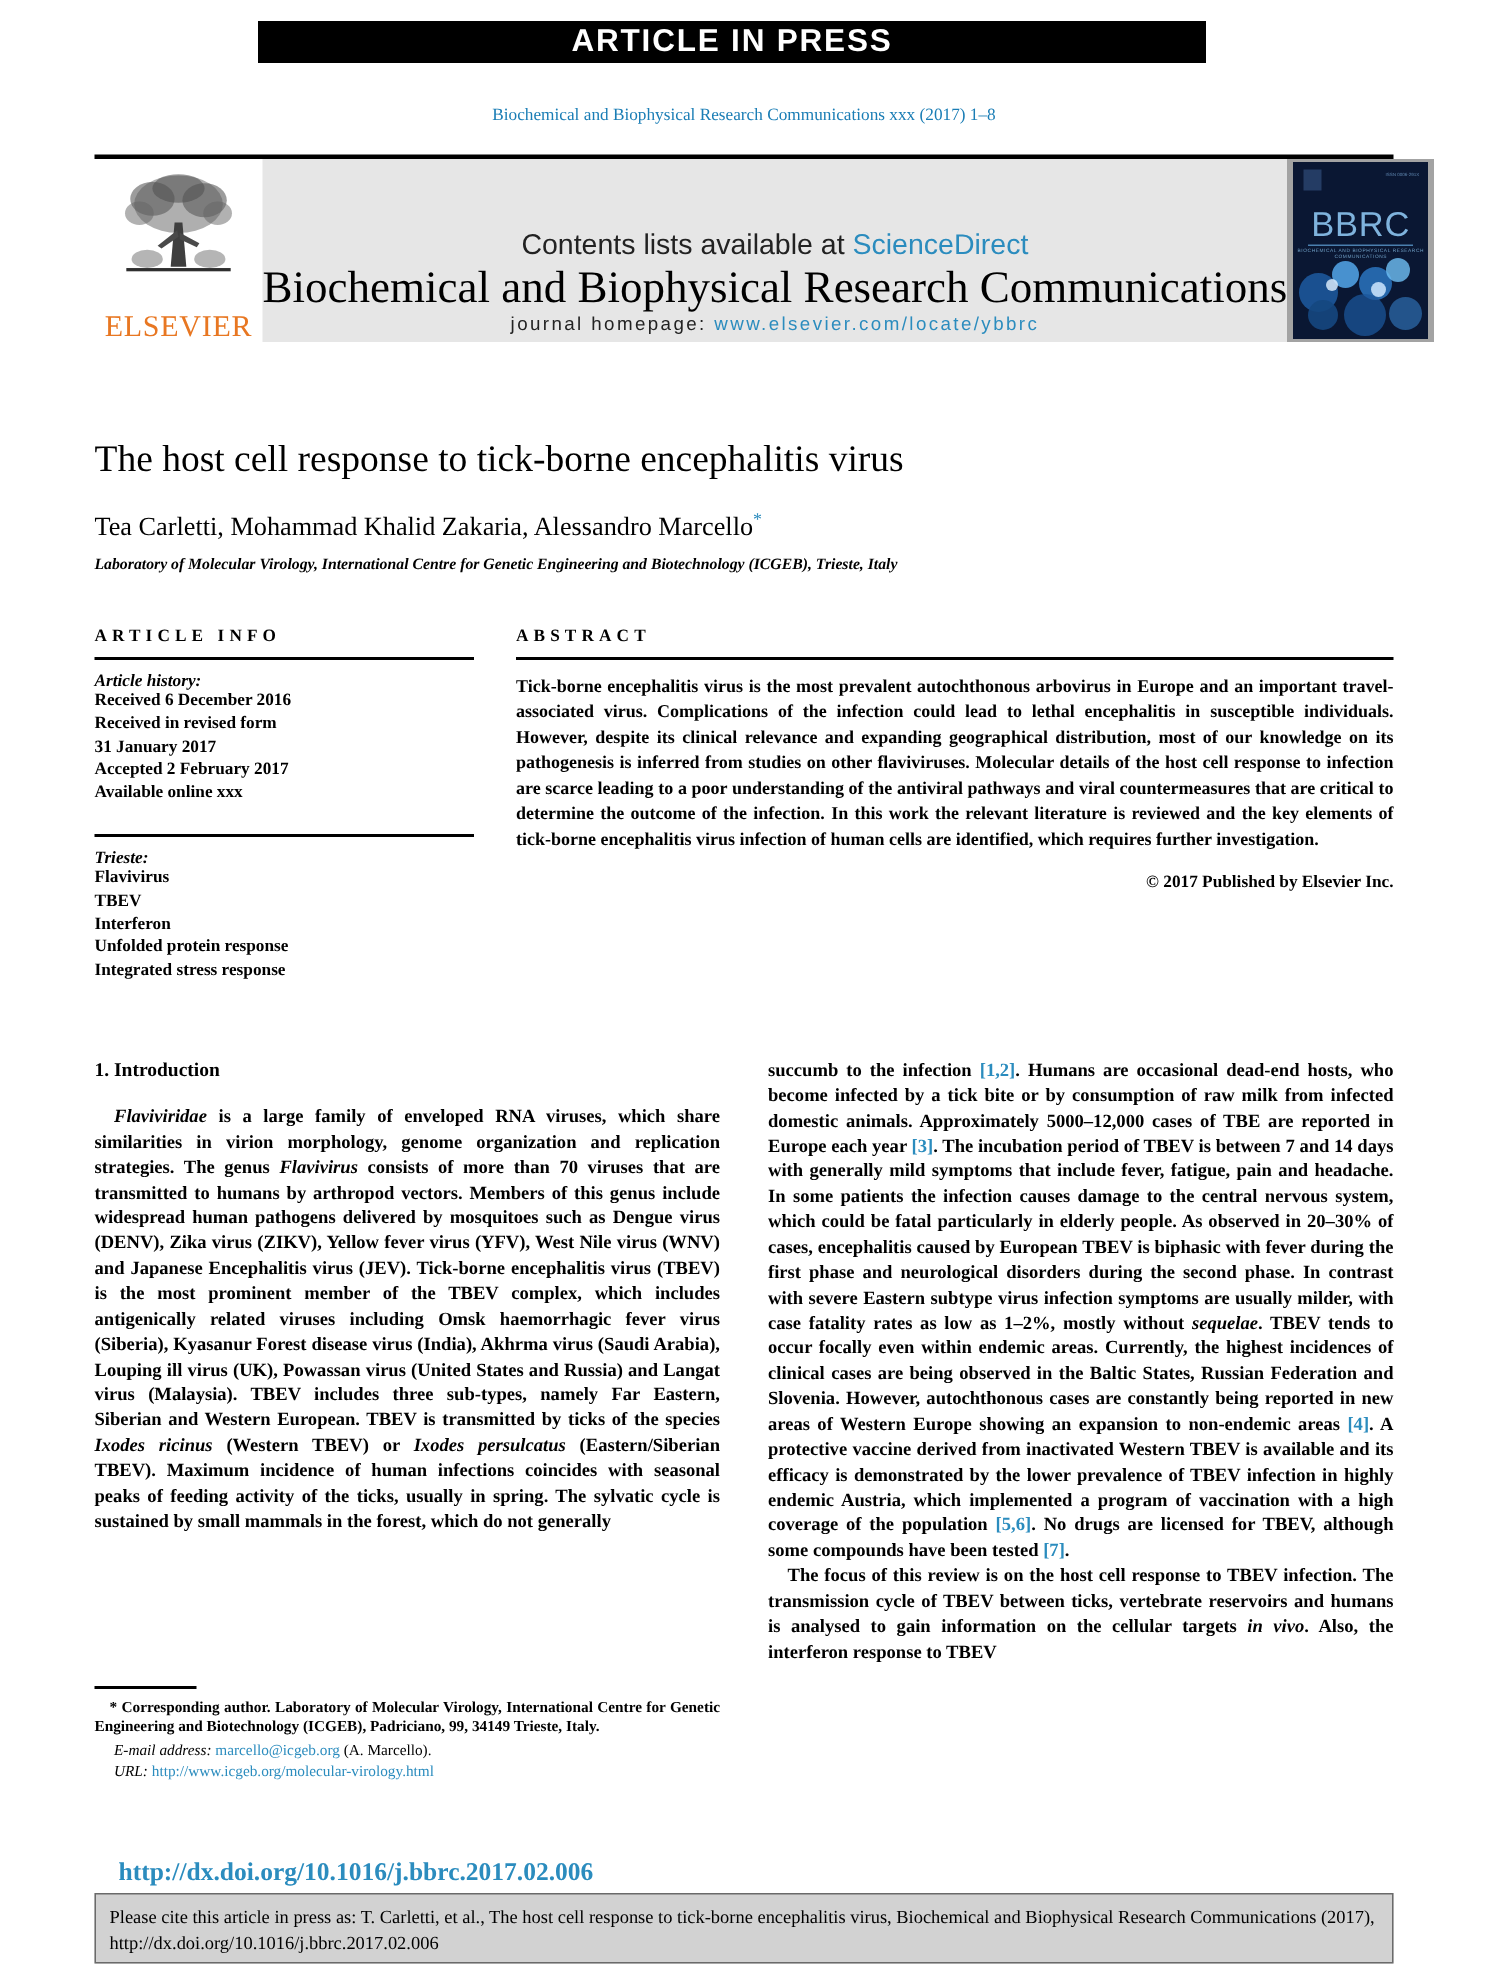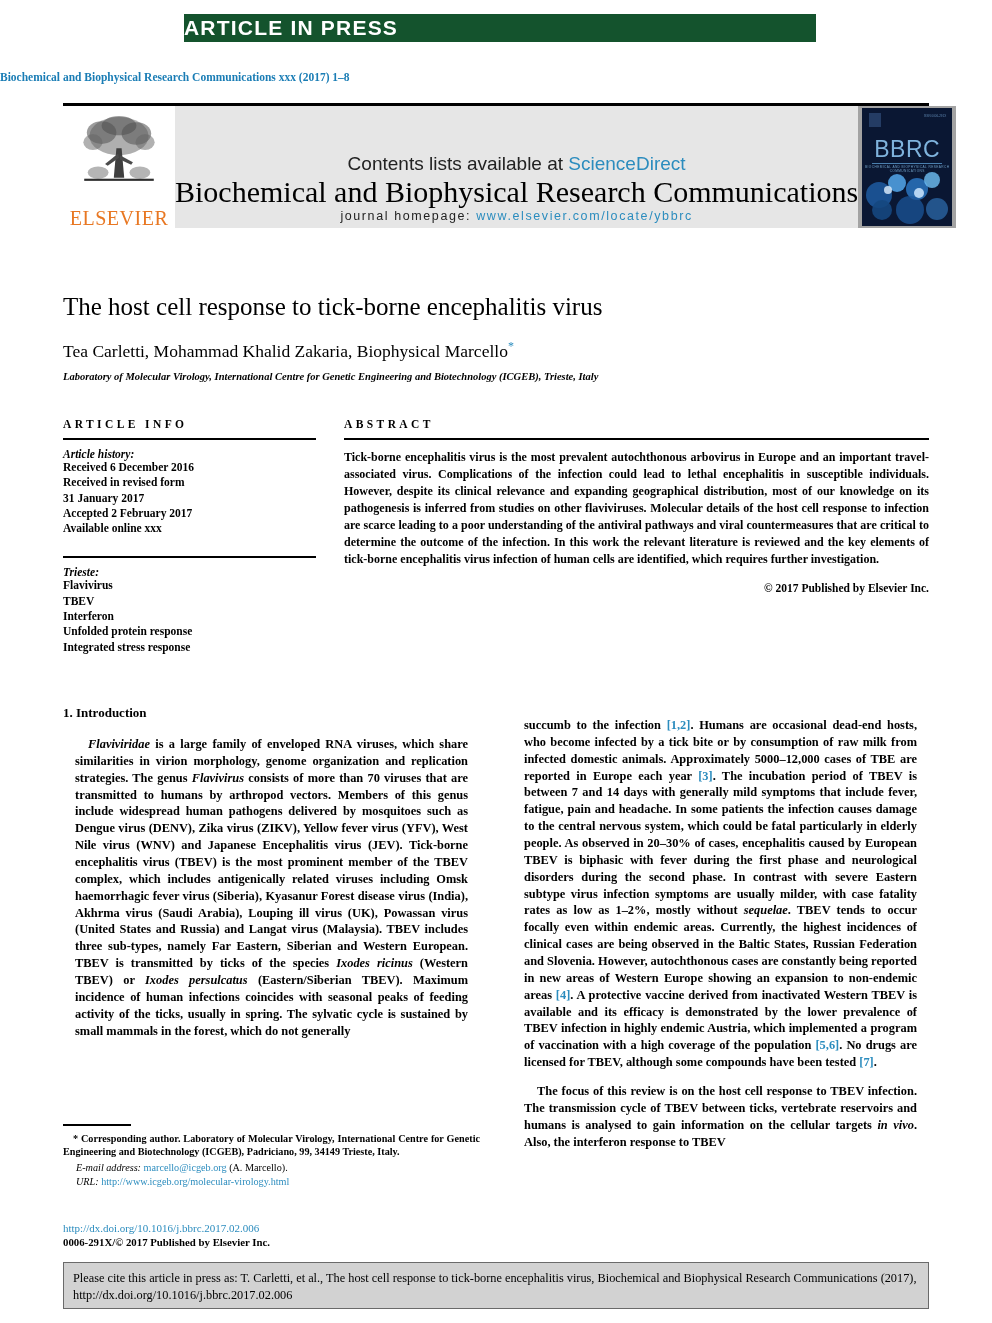--- a/index.html
+++ b/index.html
@@ -12,41 +12,41 @@
     height: 1323px;
     font-family: "Liberation Serif", serif;
     color: #000000;
     position: relative;
     overflow: hidden;
   }
 
   
   .press-banner {
     position: absolute;
-    top: 14px; left: 184px;
+    top: 14px; left: 172px;
     width: 632px; height: 28px;
-    background: #14532d;
-    display: flex; align-items: center; justify-content: flex-start;
+    background: #000000;
+    display: flex; align-items: center; justify-content: center;
   }
   .press-banner-text {
     color: #ffffff;
     font-family: "Liberation Sans", sans-serif;
     font-size: 21px;
     font-weight: bold;
     letter-spacing: 1.2px;
   }
 
   
   .running-head {
     position: absolute;
     top: 71px; left: 0; width: 992px;
-    text-align: left;
+    text-align: center;
     color: #1a7db5;
     font-size: 11.5px;
-    font-weight: bold;
+    font-weight: normal;
   }
 
   
   .masthead {
     position: absolute;
     top: 103px; left: 63px;
     width: 866px;
   }
   .masthead-rule {
     height: 3px; background: #000000; width: 100%;
@@ -207,39 +207,39 @@
 
   
   .body-cols { position: absolute; top: 705px; left: 63px; width: 866px; display: flex; }
   .bcol { width: 417px; flex: 0 0 417px; }
   .bgap { width: 32px; flex: 0 0 32px; }
   .sec-title {
     font-size: 13px; font-weight: bold; margin: 0 0 15px 0;
   }
   .para {
     font-size: 12.4px; font-weight: bold; line-height: 1.36;
-    text-align: justify; margin: 12px;
+    text-align: justify; margin: 0;
     text-indent: 13px;
   }
   .para.noindent { text-indent: 0; }
   .cite { color: #2b8cbe; }
   .it { font-style: italic; }
 
   
   .footnote { position: absolute; top: 1124px; left: 63px; width: 417px; }
   .fn-rule { width: 68px; height: 1.5px; background: #000; margin-bottom: 6px; }
   .fn-text {
     font-size: 10.2px; font-weight: bold; line-height: 1.36;
     text-align: justify; margin: 0; text-indent: 10px;
   }
   .fn-sub { font-size: 10.2px; font-weight: normal; margin: 3px 0 0 13px; }
   .fn-sub .lbl { font-style: italic; }
   .lnk { color: #2b8cbe; }
   .doi-block { position: absolute; top: 1222px; left: 63px; width: 430px; }
-  .doi-line { font-size: 11px; color: #2b8cbe; font-weight: normal; margin: 0; }
+  .doi-line { font-size: 17px; color: #2b8cbe; font-weight: bold; margin: 16px; }
   .issn-line { font-size: 10.8px; font-weight: bold; margin: 2px 0 0 0; }
 
   
   .cite-box {
     position: absolute;
     top: 1262px; left: 63px;
     width: 866px; height: 47px;
     background: #d2d2d2;
     border: 1px solid #6a6a6a;
     box-sizing: border-box;
@@ -312,21 +312,21 @@
         <div class="bokeh" style="left:22px; top:78px; width:8px;  height:8px;  background:#e2f1ff; opacity:.8;"></div>
       </div>
     </div>
 
   </div>
 </div>
 
 <div class="title-area">
   <h1 class="paper-title">The host cell response to tick-borne encephalitis virus</h1>
   <div class="authors">
-    <span>Tea Carletti, Mohammad Khalid Zakaria, Biophysical Marcello</span><span class="corr-star">*</span>
+    <span>Tea Carletti, Mohammad Khalid Zakaria, Alessandro Marcello</span><span class="corr-star">*</span>
   </div>
   <div class="affiliation">Laboratory of Molecular Virology, International Centre for Genetic Engineering and Biotechnology (ICGEB), Trieste, Italy</div>
 </div>
 
 <div class="info-abstract">
 
   <div class="col-info">
     <div class="sec-head">ARTICLE INFO</div>
     <div class="hr-thin"></div>
     <div class="info-label">Article history:</div>

